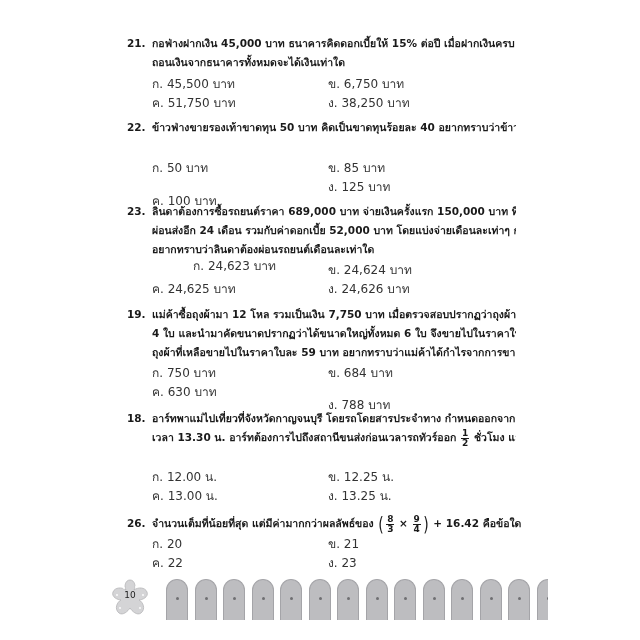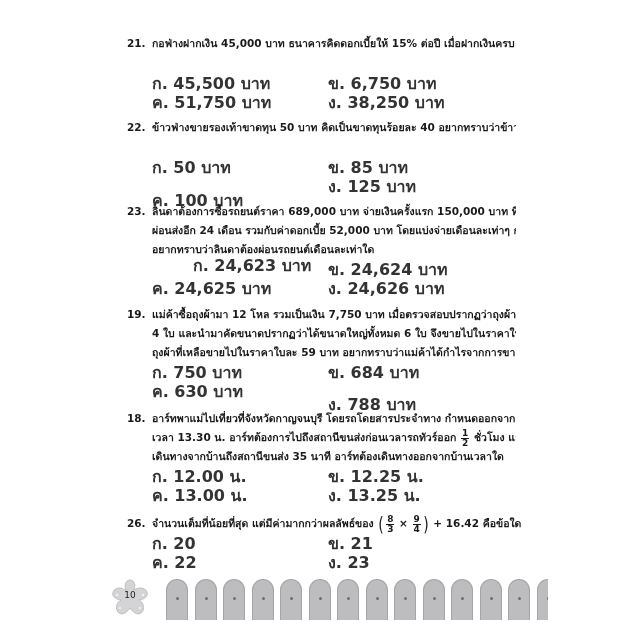--- a/index.html
+++ b/index.html
@@ -50,22 +50,22 @@
       height: 19px;
       white-space: nowrap;
       overflow: hidden;
       text-align-last: justify;
     }
     .q-line.last {
       text-align-last: left;
     }
     .opt {
       position: absolute;
-      font-size: 16px;
-      font-weight: bold;
+      font-size: 12px;
+      font-weight: normal;
       line-height: 16px;
       color: #333;
       white-space: nowrap;
     }
     .opt.col1 { left: 152px; }
     .opt.col2 { left: 328px; }
     .frac {
       display: inline-block;
       vertical-align: middle;
       text-align: center;
@@ -136,20 +136,21 @@
   </style>
 </head>
 <body>
 
 <div class="page">
 
   <div class="question" style="top:34px;">
     <div class="q-num">21.</div>
     <div class="q-text">
       <span class="q-line">กอฟ่างฝากเงิน 45,000 บาท ธนาคารคิดดอกเบี้ยให้ 15% ต่อปี เมื่อฝากเงินครบ 1 ปี กอฟ่าง</span>
+      <span class="q-line last">ถอนเงินจากธนาคารทั้งหมดจะได้เงินเท่าใด</span>
     </div>
     <div class="opt col1" style="top:42px;">ก. 45,500 บาท</div>
     <div class="opt col2" style="top:42px;">ข. 6,750 บาท</div>
     <div class="opt col1" style="top:61px;">ค. 51,750 บาท</div>
     <div class="opt col2" style="top:61px;">ง. 38,250 บาท</div>
   </div>
 
   <div class="question" style="top:118px;">
     <div class="q-num">22.</div>
     <div class="q-text">
@@ -192,21 +193,20 @@
     <div class="q-text">
       <span class="q-line">อาร์ทพาแม่ไปเที่ยวที่จังหวัดกาญจนบุรี โดยรถโดยสารประจำทาง กำหนดออกจากสถานีขนส่ง</span>
       <span class="q-line last" style="text-align-last:justify;">
         <span>เวลา 13.30 น. อาร์ทต้องการไปถึงสถานีขนส่งก่อนเวลารถทัวร์ออก</span>
         <span class="frac">
           <span class="num">1</span>
           <span class="den">2</span>
         </span>
         <span>ชั่วโมง และใช้เวลา</span>
       </span>
-      <span class="q-line last">เดินทางจากบ้านถึงสถานีขนส่ง 35 นาที อาร์ทต้องเดินทางออกจากบ้านเวลาใด</span>
     </div>
     <div class="opt col1" style="top:60px;">ก. 12.00 น.</div>
     <div class="opt col2" style="top:60px;">ข. 12.25 น.</div>
     <div class="opt col1" style="top:79px;">ค. 13.00 น.</div>
     <div class="opt col2" style="top:79px;">ง. 13.25 น.</div>
   </div>
 
   <div class="question" style="top:514px;">
     <div class="q-num">26.</div>
     <div class="q-text">

